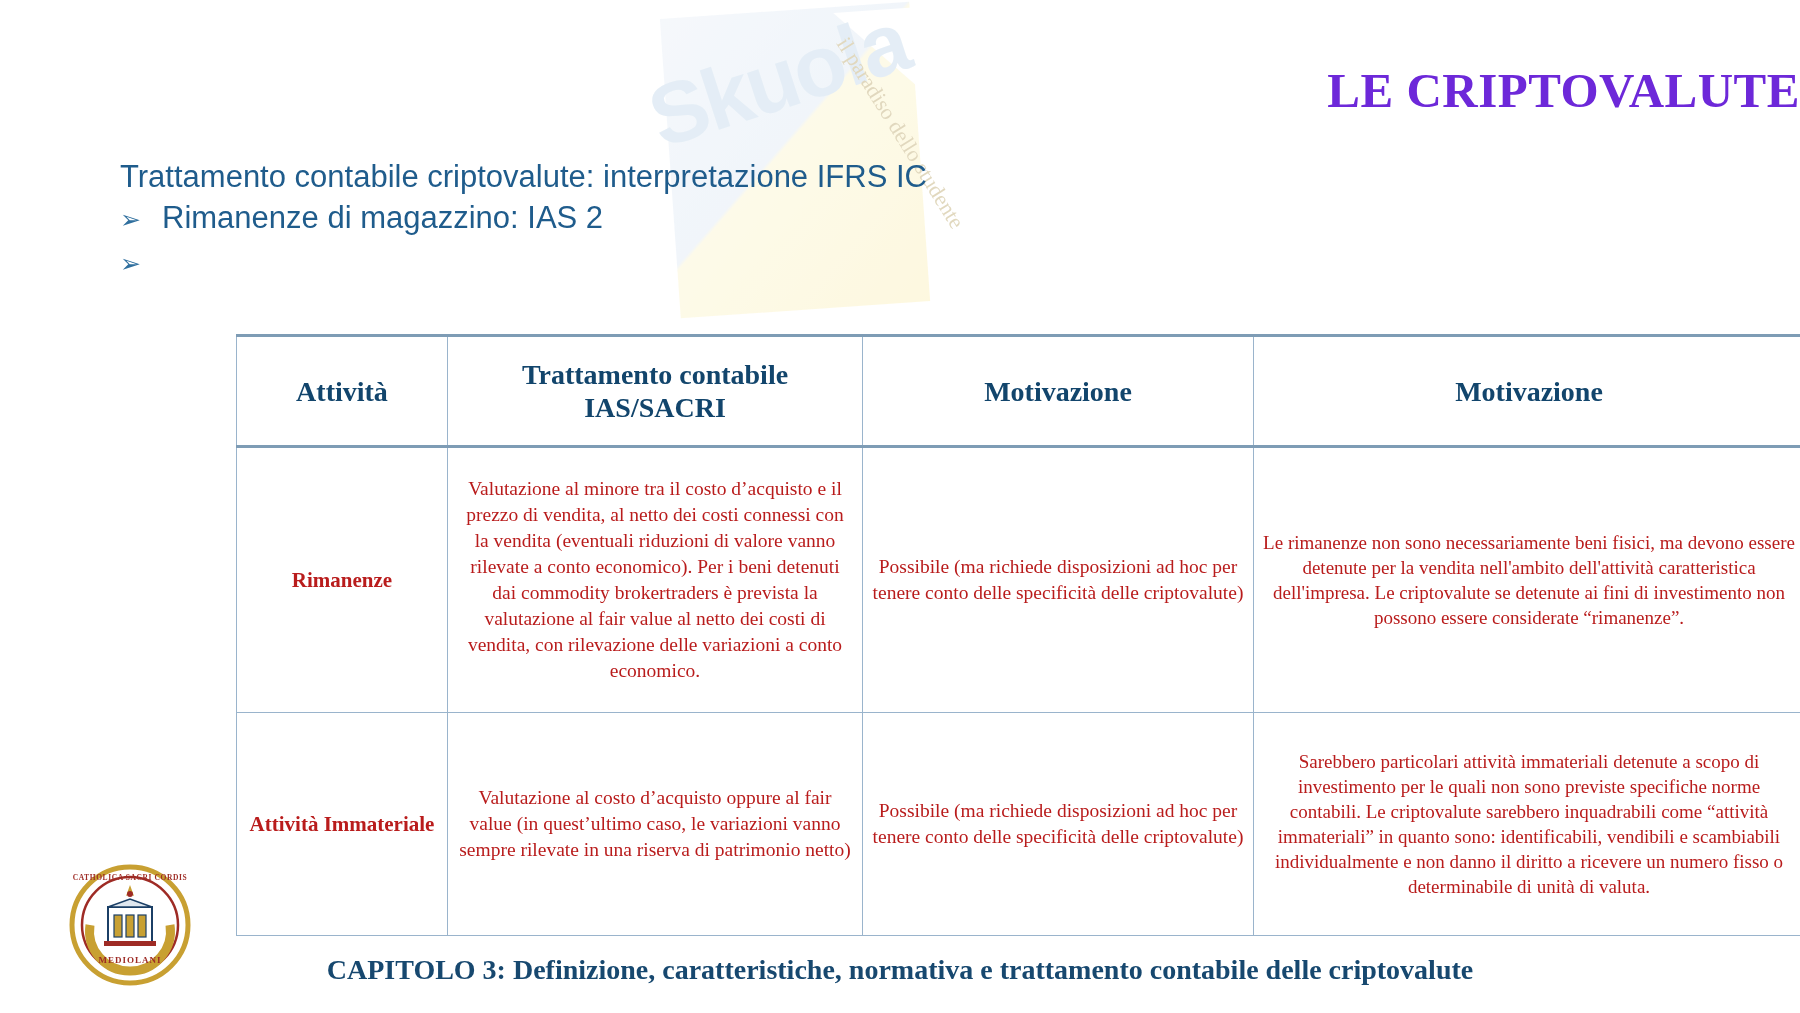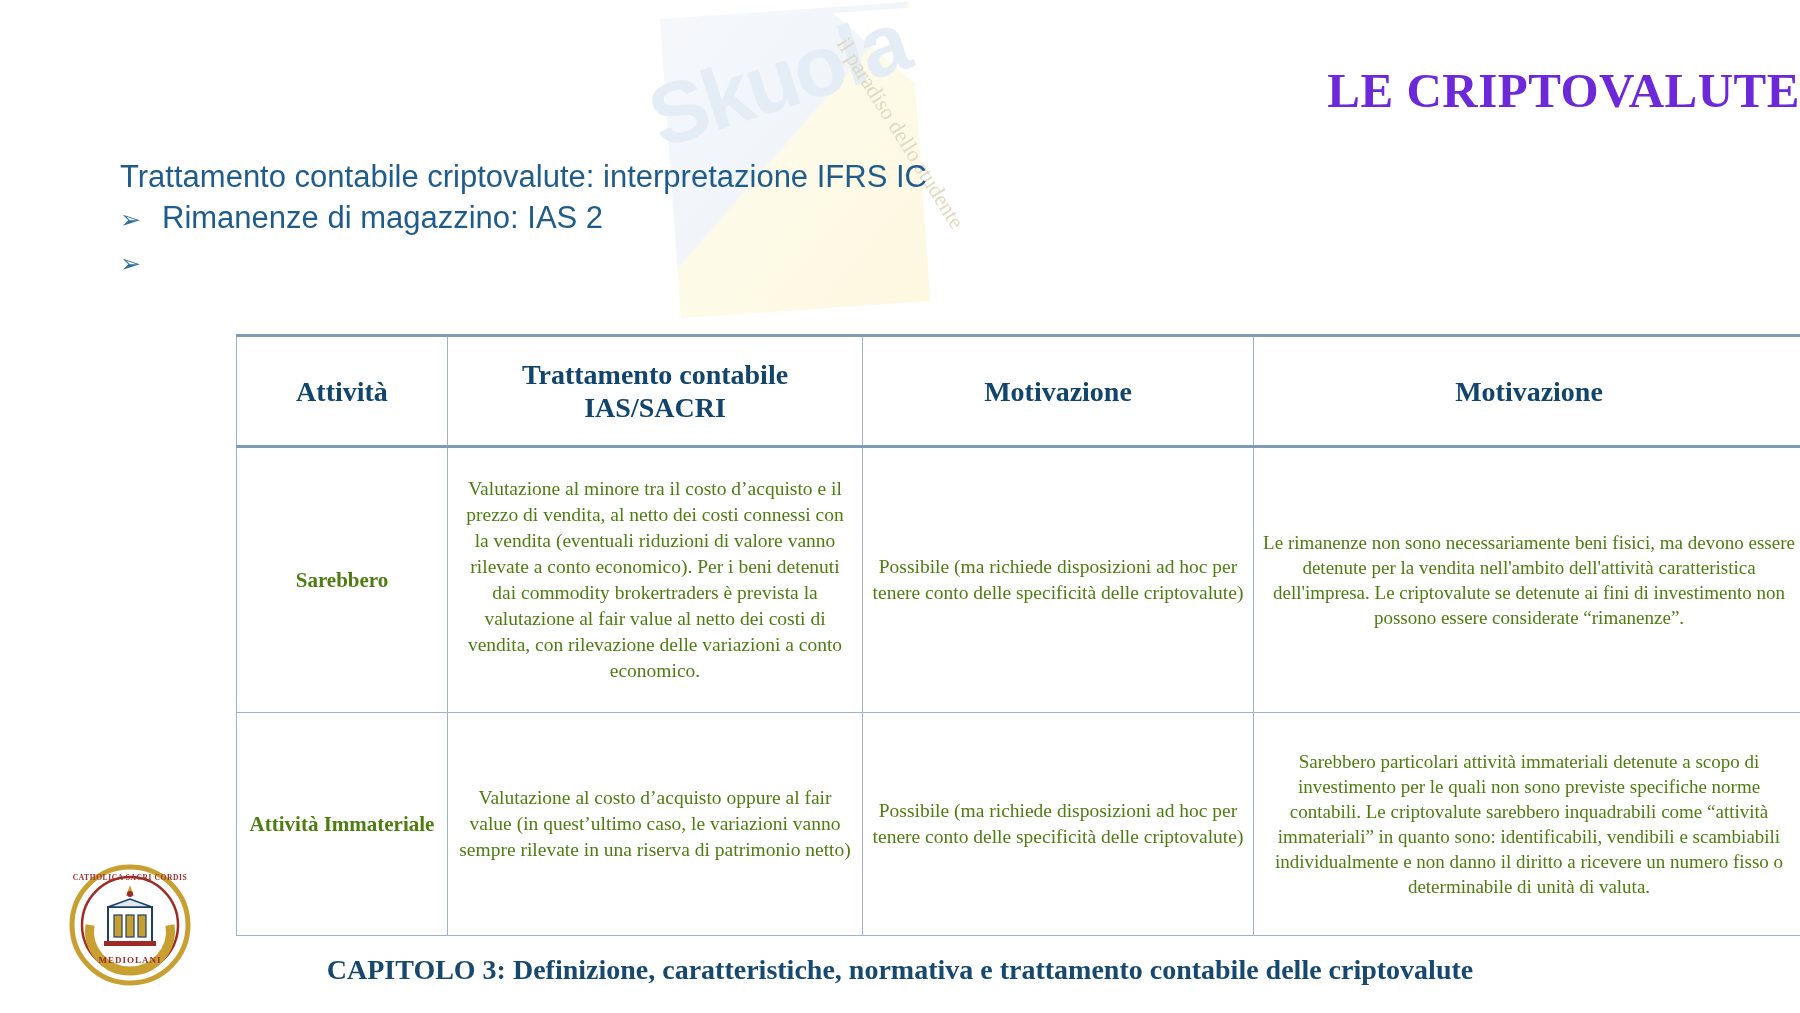--- a/index.html
+++ b/index.html
@@ -111,21 +111,21 @@
     border-top:3px solid #7e9cb5;
     border-bottom:3px solid #7e9cb5;
     color:#12456c;
     font-size:28px;
     font-weight:bold;
     line-height:33px;
     text-align:center;
     height:96px;
   }
   #cmp-table tbody td{
-    color:#4d7c0f;
+    color:#b91c1c;
     font-size:19.5px;
     line-height:26px;
     text-align:center;
   }
   #cmp-table tbody td.colA{
     font-weight:bold;
     font-size:21px;
     line-height:28px;
   }
   #cmp-table tbody td.colB{ text-align:center; }
@@ -186,21 +186,21 @@
   <thead>
     <tr>
       <th class="w-a">Attività</th>
       <th class="w-b">Trattamento contabile IAS/SACRI</th>
       <th class="w-c">Motivazione</th>
       <th class="w-d">Motivazione</th>
     </tr>
   </thead>
   <tbody>
     <tr class="row1">
-      <td class="colA">Sarebbero</td>
+      <td class="colA">Rimanenze</td>
       <td class="colB">Valutazione al minore tra il costo d’acquisto e il prezzo di vendita, al netto dei costi connessi con la vendita (eventuali riduzioni di valore vanno rilevate a conto economico). Per i beni detenuti dai commodity brokertraders è prevista la valutazione al fair value al netto dei costi di vendita, con rilevazione delle variazioni a conto economico.</td>
       <td class="colC">Possibile (ma richiede disposizioni ad hoc per tenere conto delle specificità delle criptovalute)</td>
       <td class="colD">Le rimanenze non sono necessariamente beni fisici, ma devono essere detenute per la vendita nell'ambito dell'attività caratteristica dell'impresa. Le criptovalute se detenute ai fini di investimento non possono essere considerate “rimanenze”.</td>
     </tr>
     <tr class="row2">
       <td class="colA">Attività Immateriale</td>
       <td class="colB">Valutazione al costo d’acquisto oppure al fair value (in quest’ultimo caso, le variazioni vanno sempre rilevate in una riserva di patrimonio netto)</td>
       <td class="colC">Possibile (ma richiede disposizioni ad hoc per tenere conto delle specificità delle criptovalute)</td>
       <td class="colD">Sarebbero particolari attività immateriali detenute a scopo di investimento per le quali non sono previste specifiche norme contabili. Le criptovalute sarebbero inquadrabili come “attività immateriali” in quanto sono: identificabili, vendibili e scambiabili individualmente e non danno il diritto a ricevere un numero fisso o determinabile di unità di valuta.</td>
     </tr>

